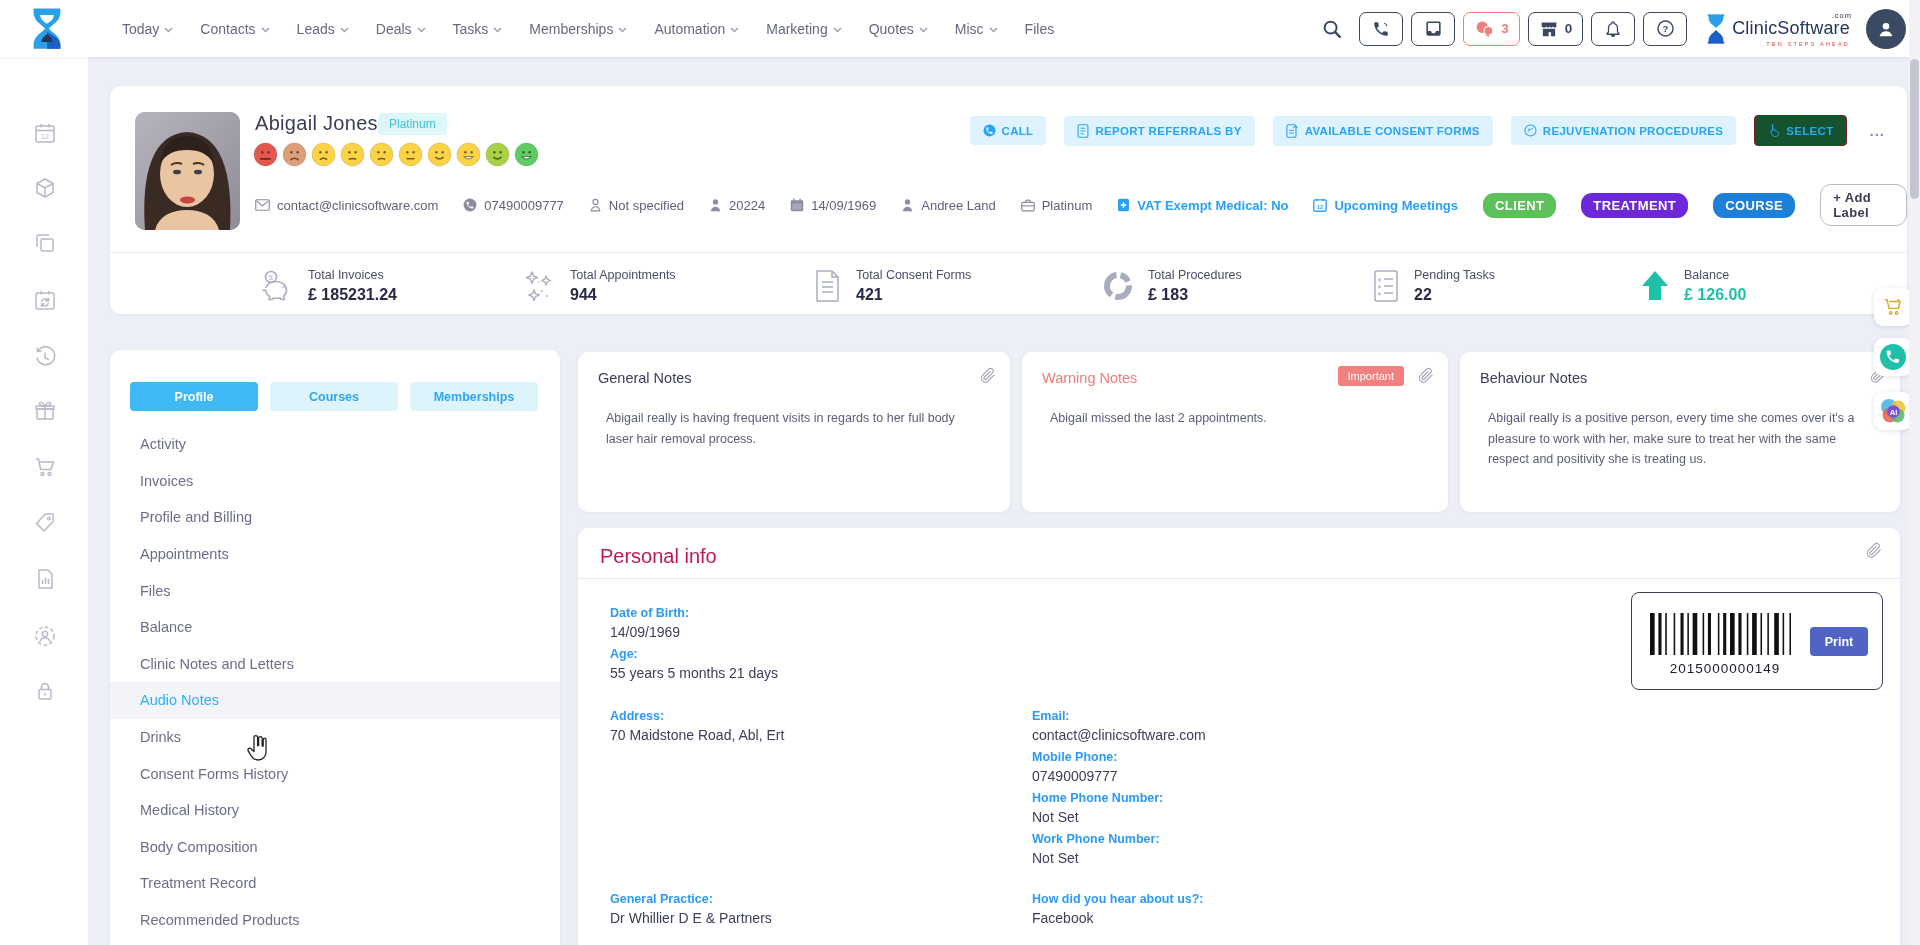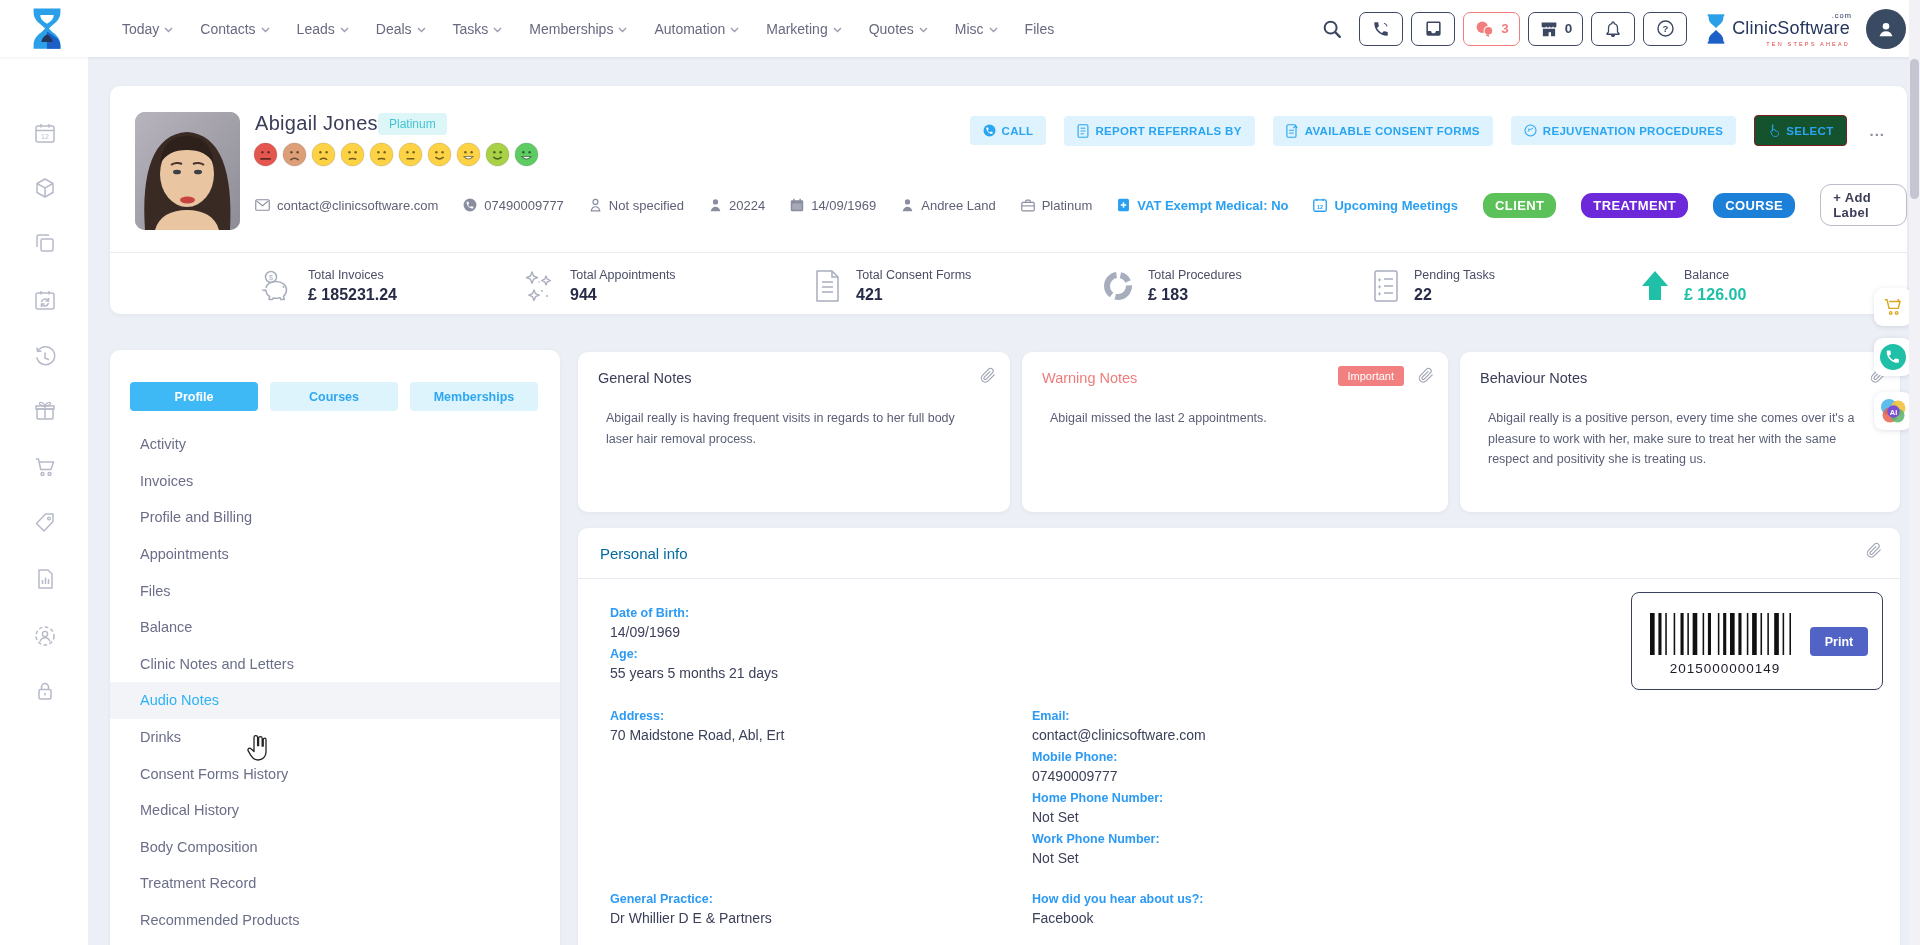--- a/index.html
+++ b/index.html
@@ -68,21 +68,21 @@
   
   .note-card { top:352px; height:160px; padding:18px 20px; }
   .note-title { font-size:14.5px; color:#3a3d58; }
   .note-title.warn { color:#ee7c7c; }
   .note-body { margin:22px 0 0 8px; font-size:12.5px; color:#5a5e75; line-height:1.65; padding-right:14px; }
   .clip { position:absolute; top:15px; right:14px; cursor:pointer; }
   .imp-badge { position:absolute; top:14px; right:44px; background:#f28080; color:#fff; font-size:11px; padding:4px 10px; border-radius:3px; }
 
   
   .personal-card { left:578px; top:528px; width:1322px; height:470px; }
-  .pi-title { position:absolute; left:22px; top:17px; font-size:15px; color:#0369a1; }
+  .pi-title { position:absolute; left:22px; top:17px; font-size:20px; color:#be185d; }
   .pi-divider { position:absolute; left:0; top:50px; width:100%; height:1px; background:#e8e9f0; }
   .pi-label { position:absolute; font-size:12.5px; font-weight:bold; color:#2c9af4; white-space:nowrap; }
   .pi-value { position:absolute; font-size:14px; color:#3c4059; white-space:nowrap; }
   .bc-box { position:absolute; left:1053px; top:64px; width:252px; height:98px; border:1px solid #39415f; border-radius:8px; background:#fff; }
   .bc-num { position:absolute; left:18px; top:68px; width:150px; text-align:center; font-size:13.5px; color:#1c1c28; letter-spacing:1px; }
   .bc-print { position:absolute; right:14px; top:34px; width:58px; height:29px; background:#5163c5; color:#fff; border:none;
               border-radius:4px; font-size:12.5px; font-weight:bold; cursor:pointer; font-family:"Liberation Sans",sans-serif; }
 
   
   .fab { position:absolute; width:38px; height:38px; background:#fff; border-radius:9px; box-shadow:0 1px 5px rgba(50,60,100,.15);

